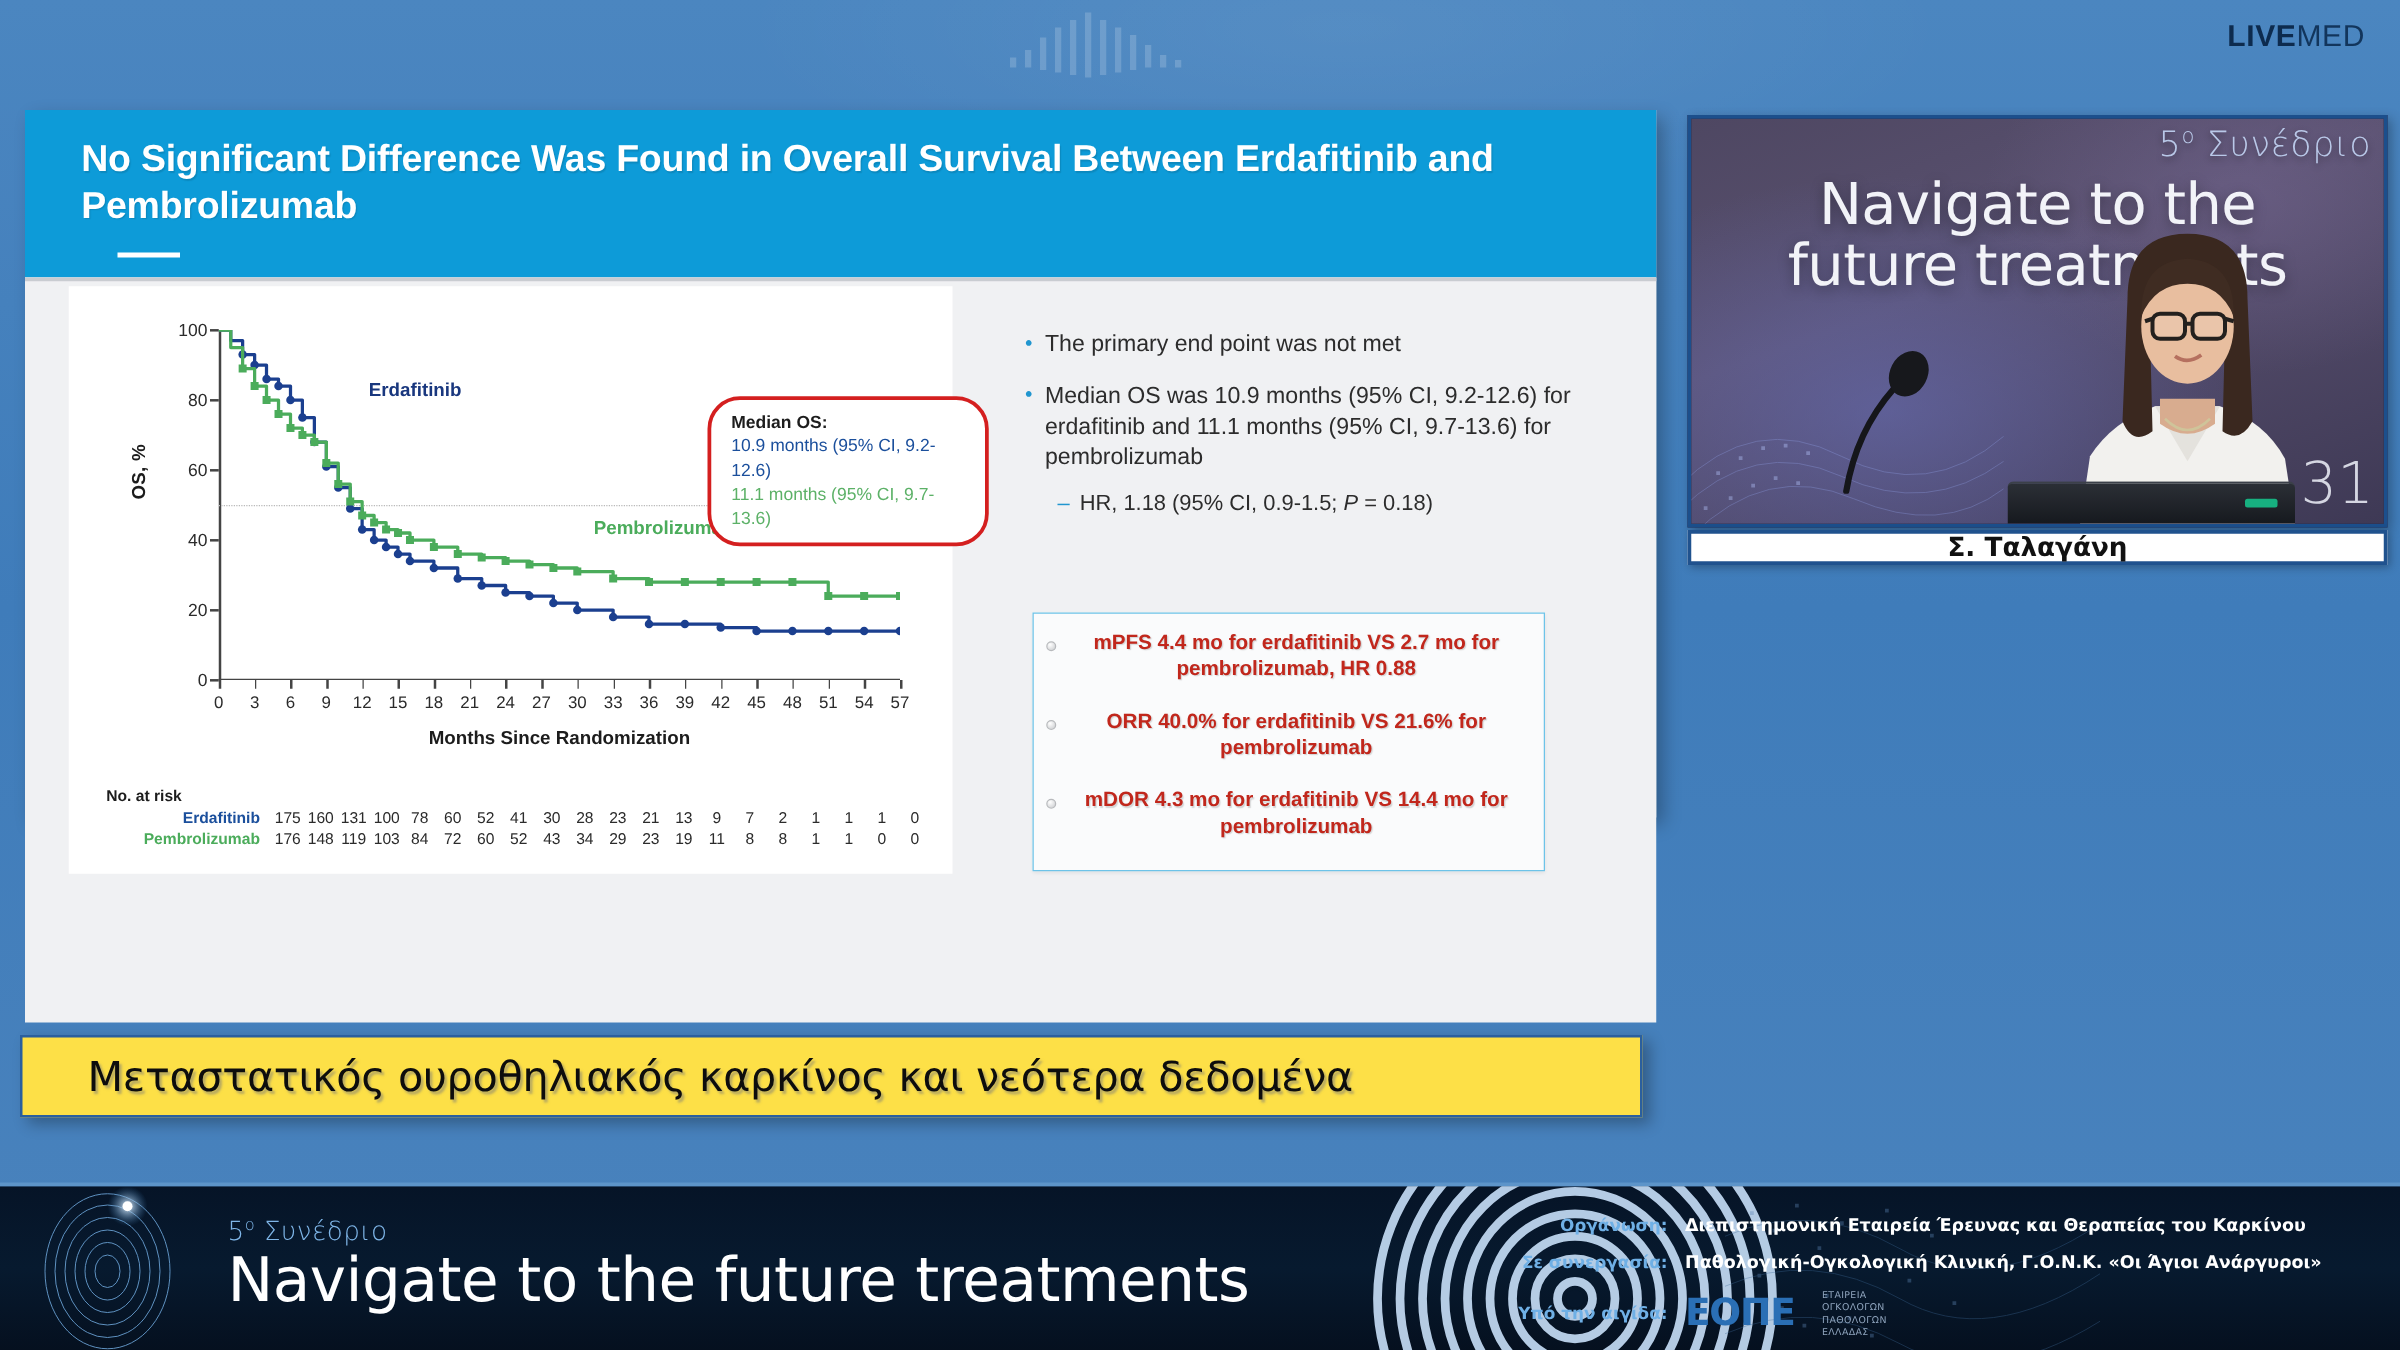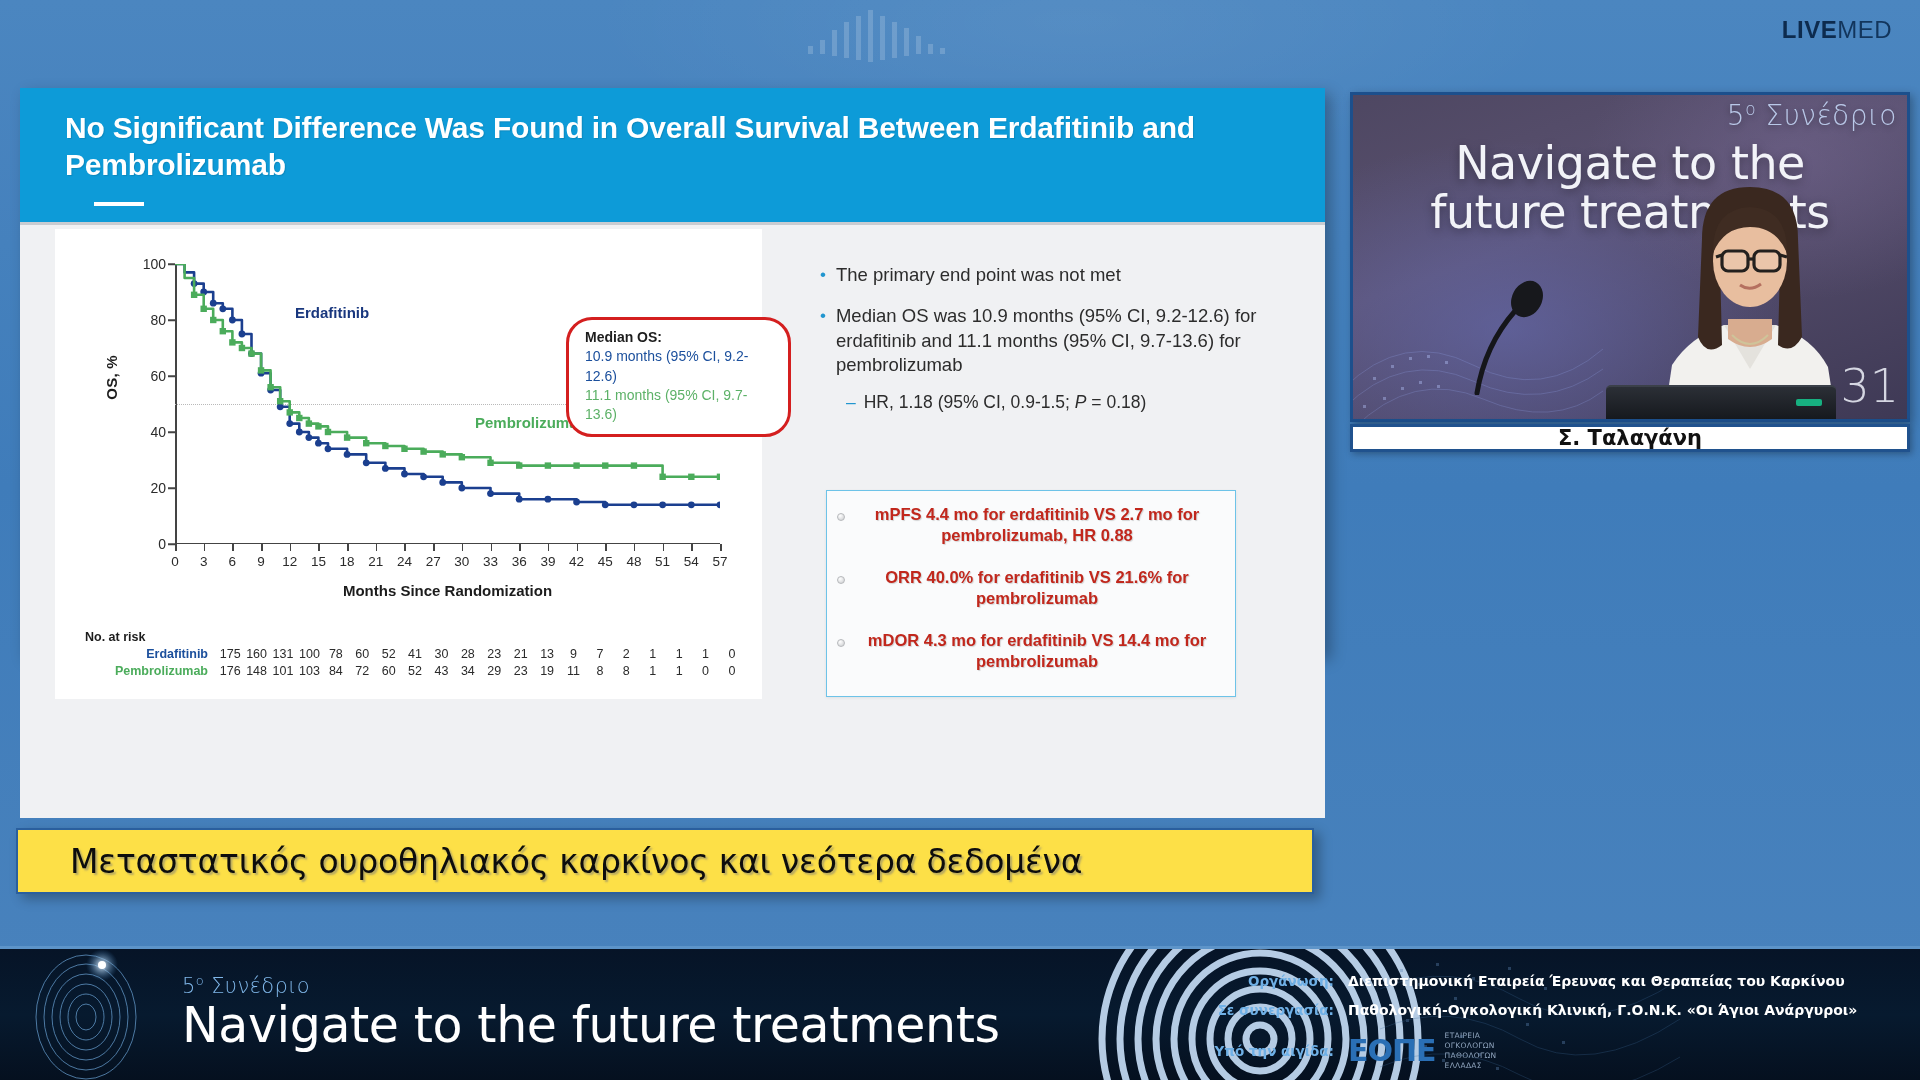--- a/index.html
+++ b/index.html
@@ -280,21 +280,21 @@
   .cr-val {
     color: #ffffff; font-size: 14px; font-weight: bold;
     font-family: "DejaVu Sans", sans-serif;
   }
   #eope-logo { display: flex; align-items: center; }
   #eope-mark {
     font-size: 30px; font-weight: bold; color: #2a6fb5; letter-spacing: -1px;
     font-family: "DejaVu Sans", sans-serif; line-height: 1;
   }
   #eope-sub {
-    margin-left: 9px; color: #8fa4bd; font-size: 7.5px; line-height: 1.32;
+    margin-left: 22px; color: #8fa4bd; font-size: 7.5px; line-height: 1.32;
     font-family: "DejaVu Sans", sans-serif; letter-spacing: .3px;
   }
 </style>
 </head>
 <body>
 
 <div id="page-bg"></div>
 
 <svg id="bg-dots" viewBox="0 0 520 90" preserveAspectRatio="none">
   <g fill="#ffffff" opacity="0.5">
@@ -491,21 +491,21 @@
                 <div class="cell">1</div>
                 <div class="cell">1</div>
                 <div class="cell">0</div>
               </div>
             </div>
             <div class="row">
               <div class="rlab" style="color: rgb(75, 172, 91);">Pembrolizumab</div>
               <div class="cells">
                 <div class="cell">176</div>
                 <div class="cell">148</div>
-                <div class="cell">101</div>
+                <div class="cell">119</div>
                 <div class="cell">103</div>
                 <div class="cell">84</div>
                 <div class="cell">72</div>
                 <div class="cell">60</div>
                 <div class="cell">52</div>
                 <div class="cell">43</div>
                 <div class="cell">34</div>
                 <div class="cell">29</div>
                 <div class="cell">23</div>
                 <div class="cell">19</div>

